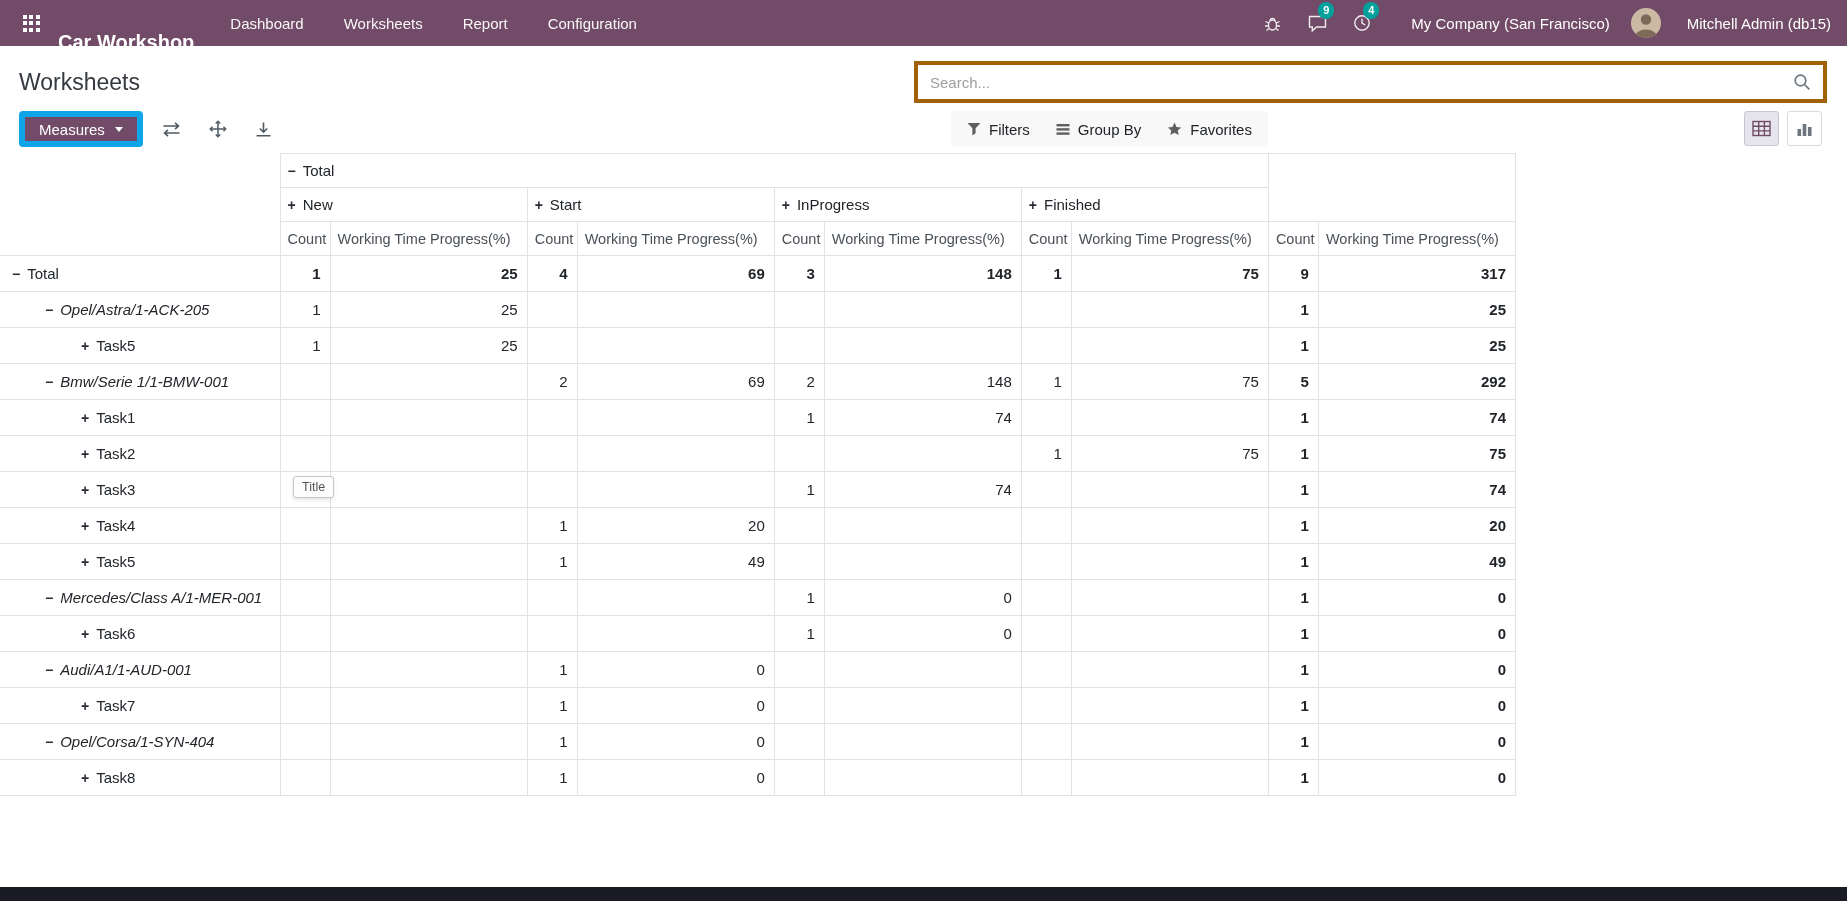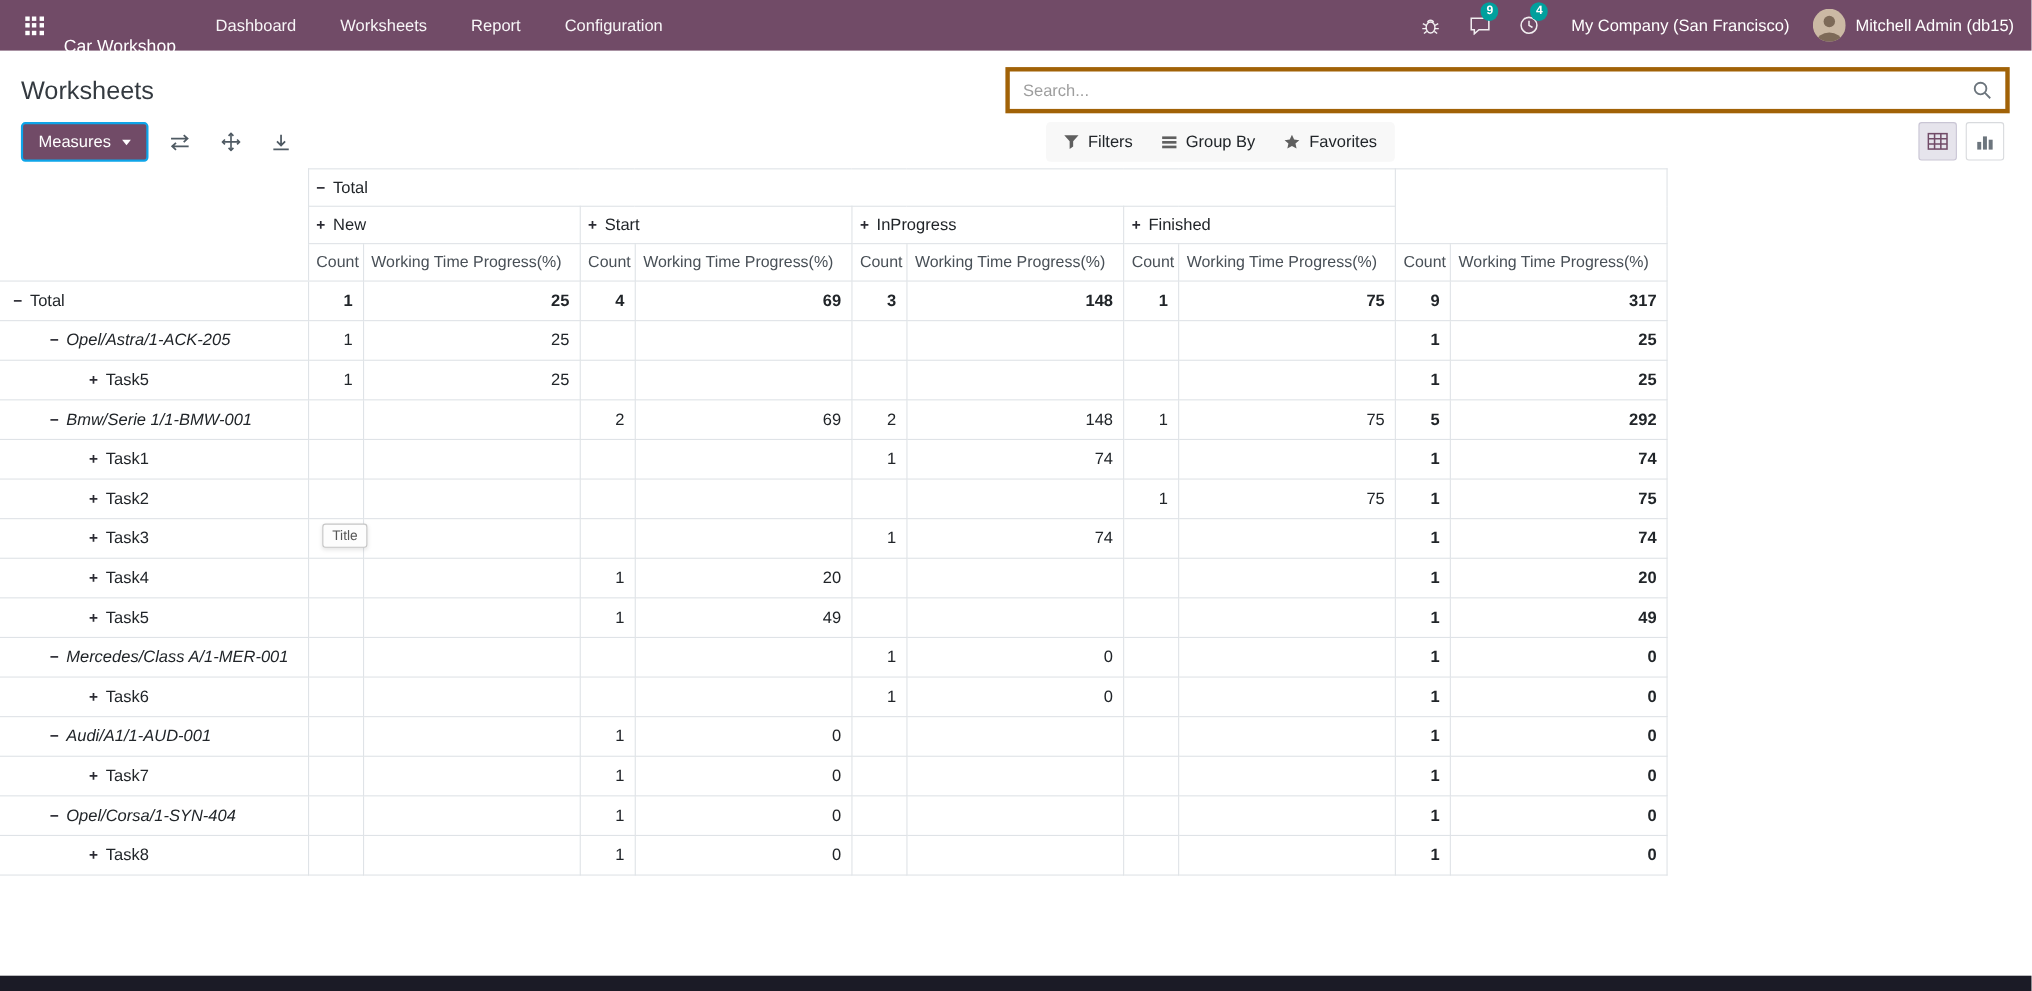--- a/index.html
+++ b/index.html
@@ -4,43 +4,43 @@
 <style>
   html,body{margin:0;padding:0;}
   body{width:1847px;height:901px;position:relative;overflow:hidden;background:#fff;
        font-family:"Liberation Sans","DejaVu Sans",sans-serif;color:#212529;}
 
   
   .navbar{height:46px;background:#714B67;display:flex;align-items:center;padding:0 16px;}
   .apps-btn{width:30px;height:30px;display:flex;align-items:center;justify-content:center;cursor:pointer;margin-right:12px;}
   .grid9{display:grid;grid-template-columns:repeat(3,4px);gap:2.5px;}
   .grid9 i{width:4px;height:4px;background:#fff;display:block;}
-  .brand{color:#fff;font-size:16px;font-weight:400;margin-right:36px;white-space:nowrap;cursor:pointer;margin-top:39px;}
+  .brand{color:#fff;font-size:20px;font-weight:700;margin-right:36px;white-space:nowrap;cursor:pointer;margin-top:39px;}
   .menu{display:flex;gap:40px;}
   .menu-item{color:#fff;font-size:15px;cursor:pointer;opacity:.95;white-space:nowrap;}
   .nav-right{margin-left:auto;display:flex;align-items:center;gap:21px;}
   .nav-icon{position:relative;display:flex;align-items:center;justify-content:center;width:24px;height:24px;cursor:pointer;}
   .nav-badge{position:absolute;top:-9px;left:13px;background:#00A09D;color:#fff;border-radius:10px;
              font-size:11px;font-weight:700;line-height:1;padding:3px 5px;}
-  .company-label{color:#fff;font-size:15px;cursor:pointer;white-space:nowrap;margin-left:5px;}
-  .user-block{display:flex;align-items:center;gap:9px;cursor:pointer;}
+  .company-label{color:#fff;font-size:15px;cursor:pointer;white-space:nowrap;margin-left:16px;}
+  .user-block{display:flex;align-items:center;gap:26px;cursor:pointer;}
   .avatar{width:30px;height:30px;border-radius:50%;overflow:hidden;flex:none;}
   .user-name{color:#fff;font-size:15px;white-space:nowrap;}
 
   
   .cp-top{display:flex;justify-content:space-between;align-items:center;padding:15px 20px 0 19px;}
   .page-title{font-size:23px;font-weight:400;color:#343a40;margin:0;}
   .search-bar{width:905px;height:34px;border:4px solid #a16207;display:flex;align-items:center;background:#fff;}
   .search-input{flex:1;border:none;outline:none;font-size:15px;padding:0 12px;color:#212529;font-family:inherit;background:transparent;}
   .search-input::placeholder{color:#9e9e9e;}
   .search-btn{width:42px;height:100%;display:flex;align-items:center;justify-content:center;cursor:pointer;background:none;border:none;padding:0;}
 
   .cp-bottom{position:relative;margin-top:8px;height:36px;padding-left:19px;}
   .left-tools{display:flex;align-items:center;gap:12px;height:36px;}
-  .btn-measures{height:36px;background:#714B67;color:#fff;border:2px solid #0ea5e9;border-radius:4px;
+  .btn-measures{height:36px;background:#714B67;color:#fff;border:6px solid #0ea5e9;border-radius:4px;
                 font-size:15px;font-family:inherit;padding:0 14px;display:flex;align-items:center;gap:10px;cursor:pointer;}
   .caret-down{width:0;height:0;border-left:4.5px solid transparent;border-right:4.5px solid transparent;border-top:5px solid #fff;}
   .tool-btn{background:none;border:none;width:34px;height:34px;display:flex;align-items:center;justify-content:center;cursor:pointer;padding:0;}
   .mid-tools{position:absolute;left:951px;top:0;height:36px;display:flex;align-items:center;gap:6px;
              background:#f8f8f8;border-radius:4px;padding:0 6px;}
   .facet-btn{display:flex;align-items:center;gap:8px;background:none;border:none;font-size:15px;
              font-family:inherit;color:#212529;padding:6px 10px;cursor:pointer;white-space:nowrap;}
   .view-switcher{position:absolute;right:25px;top:0;display:flex;gap:8px;}
   .vs-btn{width:35px;height:35px;border:1px solid #d8dadd;background:#fff;border-radius:3px;
           display:flex;align-items:center;justify-content:center;cursor:pointer;padding:0;color:#6c757d;}

